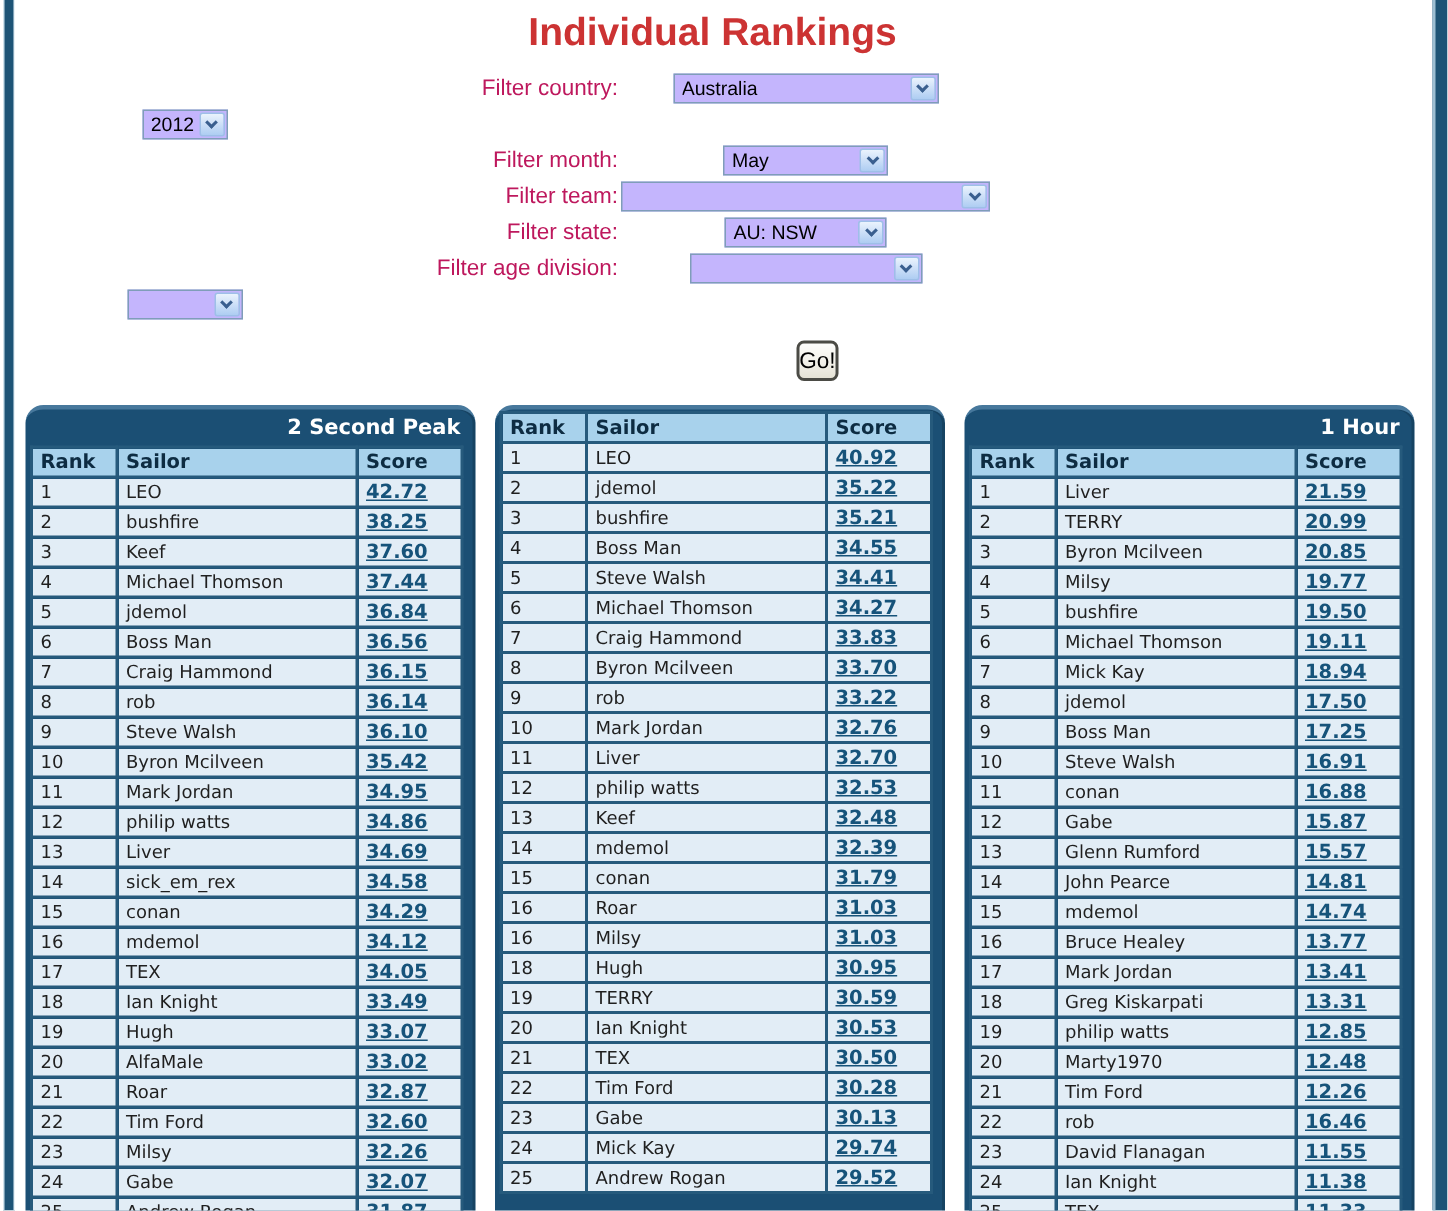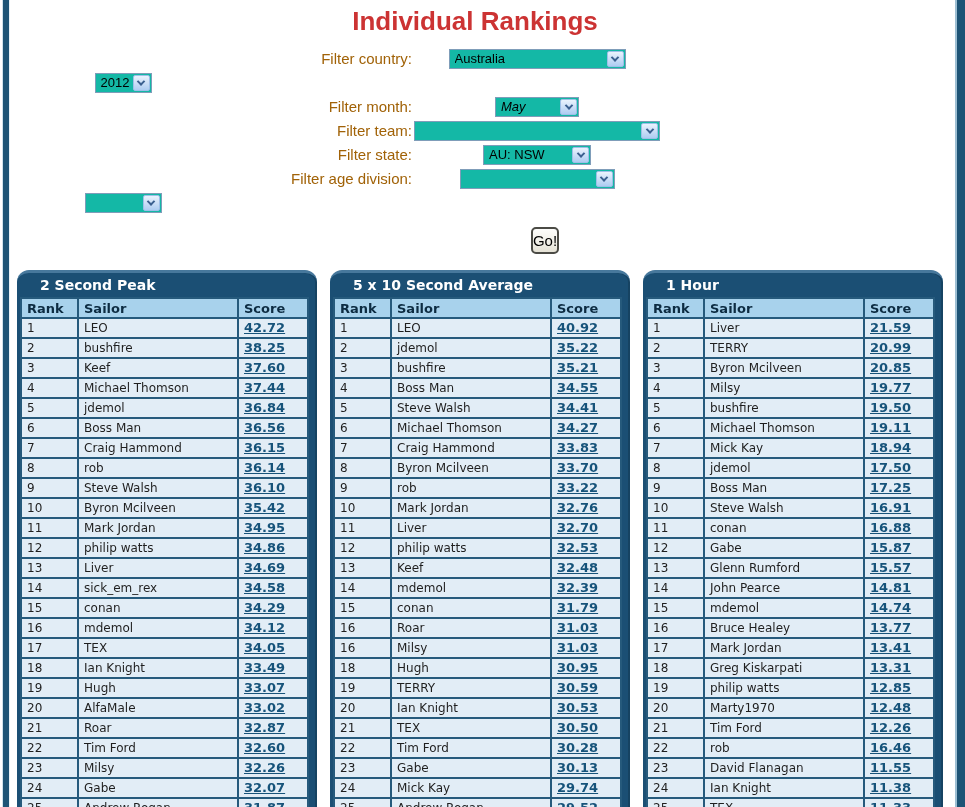--- a/index.html
+++ b/index.html
@@ -26,32 +26,32 @@
     line-height: 32px;
     font-weight: 700;
     color: var(--title-red);
   }
   .filter-form { margin-top: 10px; }
   .filter-row { display: flex; align-items: center; height: 23px; margin-bottom: 1px; }
   .filter-label {
     width: 414px;
     text-align: right;
     font-size: 15px;
-    color: #a16207;
+    color: #be185d;
     padding-right: 2px;
     white-space: nowrap;
     padding-left: 24px;
   }
   .filter-field { width: 246px; display: flex; justify-content: center; }
 
   
   .combo {
     position: relative;
     height: 20px;
-    background: #14b8a6;
+    background: #c4b5fd;
     border: 1px solid var(--combo-border);
     display: flex; align-items: center;
     font-size: 13px; color: #000;
     padding-left: 5px; padding-right: 20px;
     cursor: default;
   }
   .combo-value { white-space: nowrap; overflow: hidden; }
   .combo-btn {
     position: absolute; right: 1px; top: 1px; bottom: 1px; width: 17px;
     border: 1px solid #9ebfe8;
@@ -90,20 +90,21 @@
     padding: 1px 10px 6px 3px;
     box-shadow: inset -2px 0 0 rgba(0,0,0,0.15);
   }
   .panel-title {
     height: 23px; line-height: 23px;
     padding-left: 20px;
     color: #ffffff;
     font-family: "DejaVu Sans", sans-serif;
     font-size: 14px; font-weight: bold;
     white-space: nowrap;
+    text-align: right;
   }
   table.rank-table {
     border-collapse: collapse;
     width: 287px;
     table-layout: fixed;
     font-family: "DejaVu Sans", sans-serif;
   }
   .rank-table th, .rank-table td {
     border: 2px solid var(--table-border);
     overflow: hidden; white-space: nowrap;
@@ -162,21 +163,21 @@
         <span class="combo-btn">
           <span class="chev"></span>
         </span>
       </div>
     </div>
   </div>
 
   <div class="filter-row">
     <div class="filter-label">Filter month:</div>
     <div class="filter-field">
-      <div class="combo" role="combobox" style="width: 84px; font-style: italic;">
+      <div class="combo" role="combobox" style="width: 110px;">
         <span class="combo-value">May</span>
         <span class="combo-btn">
           <span class="chev"></span>
         </span>
       </div>
     </div>
   </div>
 
   <div class="filter-row">
     <div class="filter-label">Filter team:</div>
@@ -442,21 +443,20 @@
     <td class="col-sailor">Andrew Rogan</td>
     <td class="col-score">
       <a href="#" class="score-link">31.87</a>
     </td>
   </tr>
 </tbody>
     </table>
   </div>
 
   <div class="panel">
-    <div class="panel-title">5 x 10 Second Average</div>
     <table class="rank-table">
       <thead>
         <tr>
           <th class="col-rank">Rank</th>
           <th class="col-sailor">Sailor</th>
           <th class="col-score">Score</th>
         </tr>
       </thead>
       <tbody>
   <tr>

